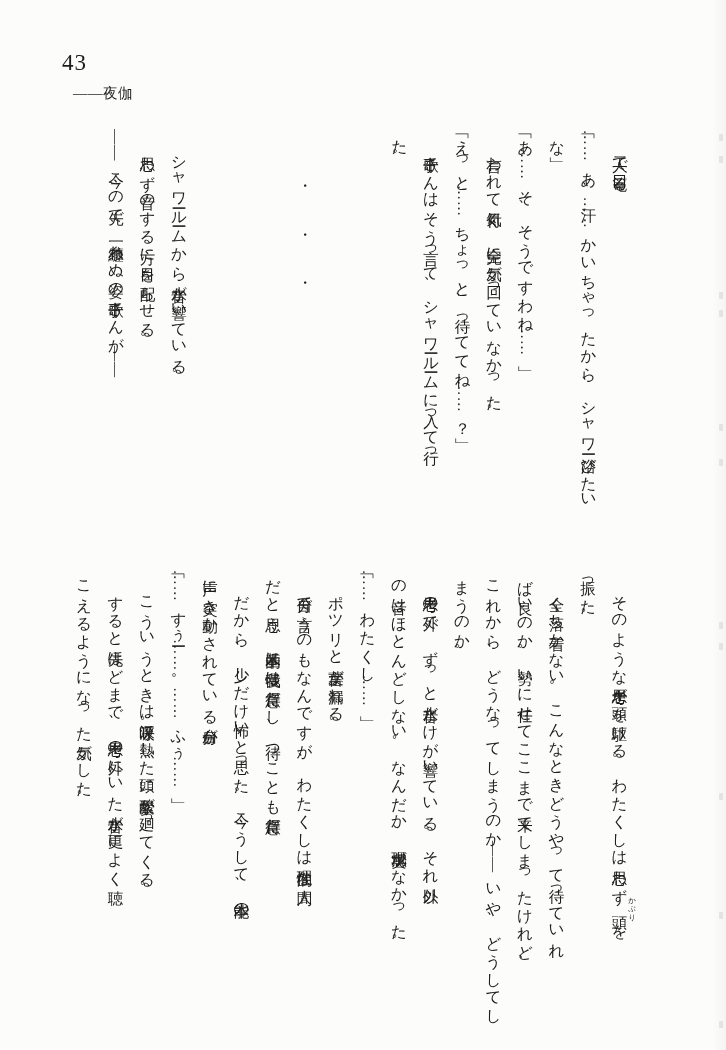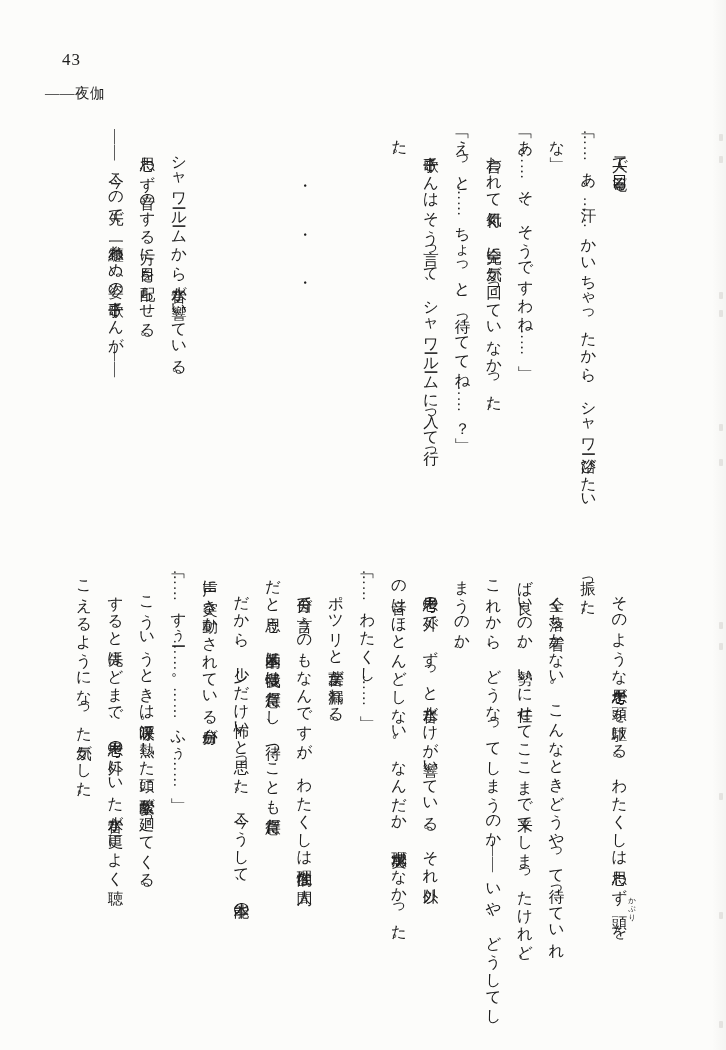--- a/index.html
+++ b/index.html
@@ -17,24 +17,24 @@
     position:absolute; top:0; right:0; width:14px; height:100%;
     background:linear-gradient(to right, rgba(0,0,0,0), rgba(60,55,50,0.04));
     pointer-events:none;
   }
   .edge-mark {
     position:absolute; right:3px; width:4px; height:7px;
     background:rgba(110,105,100,0.14); border-radius:1px;
   }
   .page-number {
     position:absolute; left:62px; top:50px;
-    font-size:17px; letter-spacing:1px;
+    font-size:23px; letter-spacing:1px;
   }
   .running-head {
-    position:absolute; left:45px; top:84px;
+    position:absolute; left:73px; top:84px;
     font-size:14.5px; letter-spacing:0.5px;
   }
   .vblock {
     position:absolute;
     writing-mode:vertical-rl;
     text-orientation:mixed;
     font-size:15.5px;
     line-height:31.5px;
     letter-spacing:0.55px;
   }

